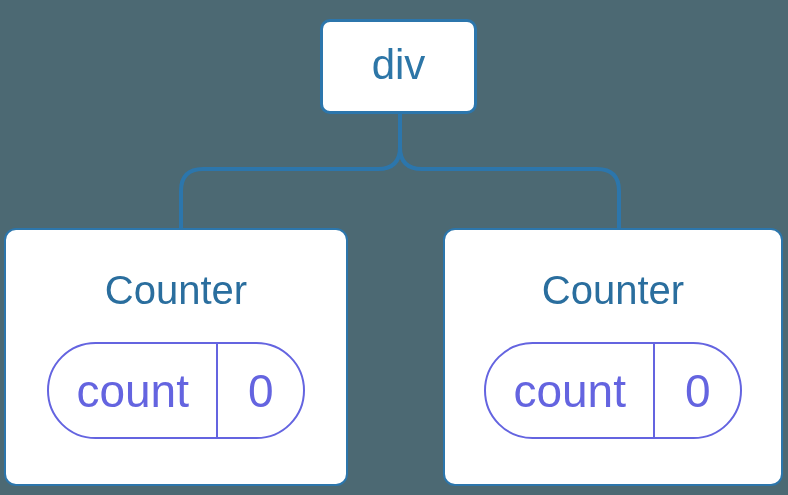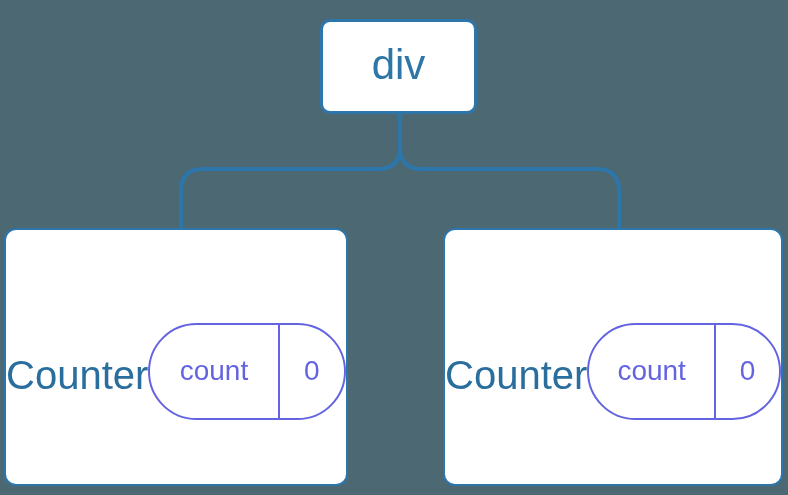--- a/index.html
+++ b/index.html
@@ -52,21 +52,21 @@
   
   .component-card {
     position: absolute;
     top: 228px;
     height: 258px;
     background: var(--card-bg, #ffffff);
     border: 2px solid var(--node-border, #2c76ac);
     border-radius: 12px;
     box-sizing: border-box;
     display: flex;
-    flex-direction: row;
+    flex-direction: column;
     align-items: center;
   }
   .component-card.left  { left: 4px;   width: 344px; }
   .component-card.right { left: 443px; width: 340px; }
   .component-title {
     margin-top: 36px;
     font-size: 40px;
     line-height: 1.2;
     color: var(--component-title, #2a6e9e);
   }
@@ -92,21 +92,21 @@
     width: 0;
     border-left: 2px solid var(--state-accent, #6464e0);
   }
   .state-value-cell {
     flex: 86 0 0;
     display: flex;
     align-items: center;
     justify-content: center;
   }
   .state-key-cell, .state-value-cell {
-    font-size: 28px;
+    font-size: 46px;
     color: var(--state-accent, #6464e0);
   }
 </style>
 </head>
 <body>
 
 <div class="canvas">
 
   <svg class="connector-svg" viewBox="0 0 788 495" xmlns="http://www.w3.org/2000/svg" aria-hidden="true">
     <path class="connector-path" d="M400,100 V147 Q400,169 378,169 H203 Q181,169 181,191 V228"></path>

